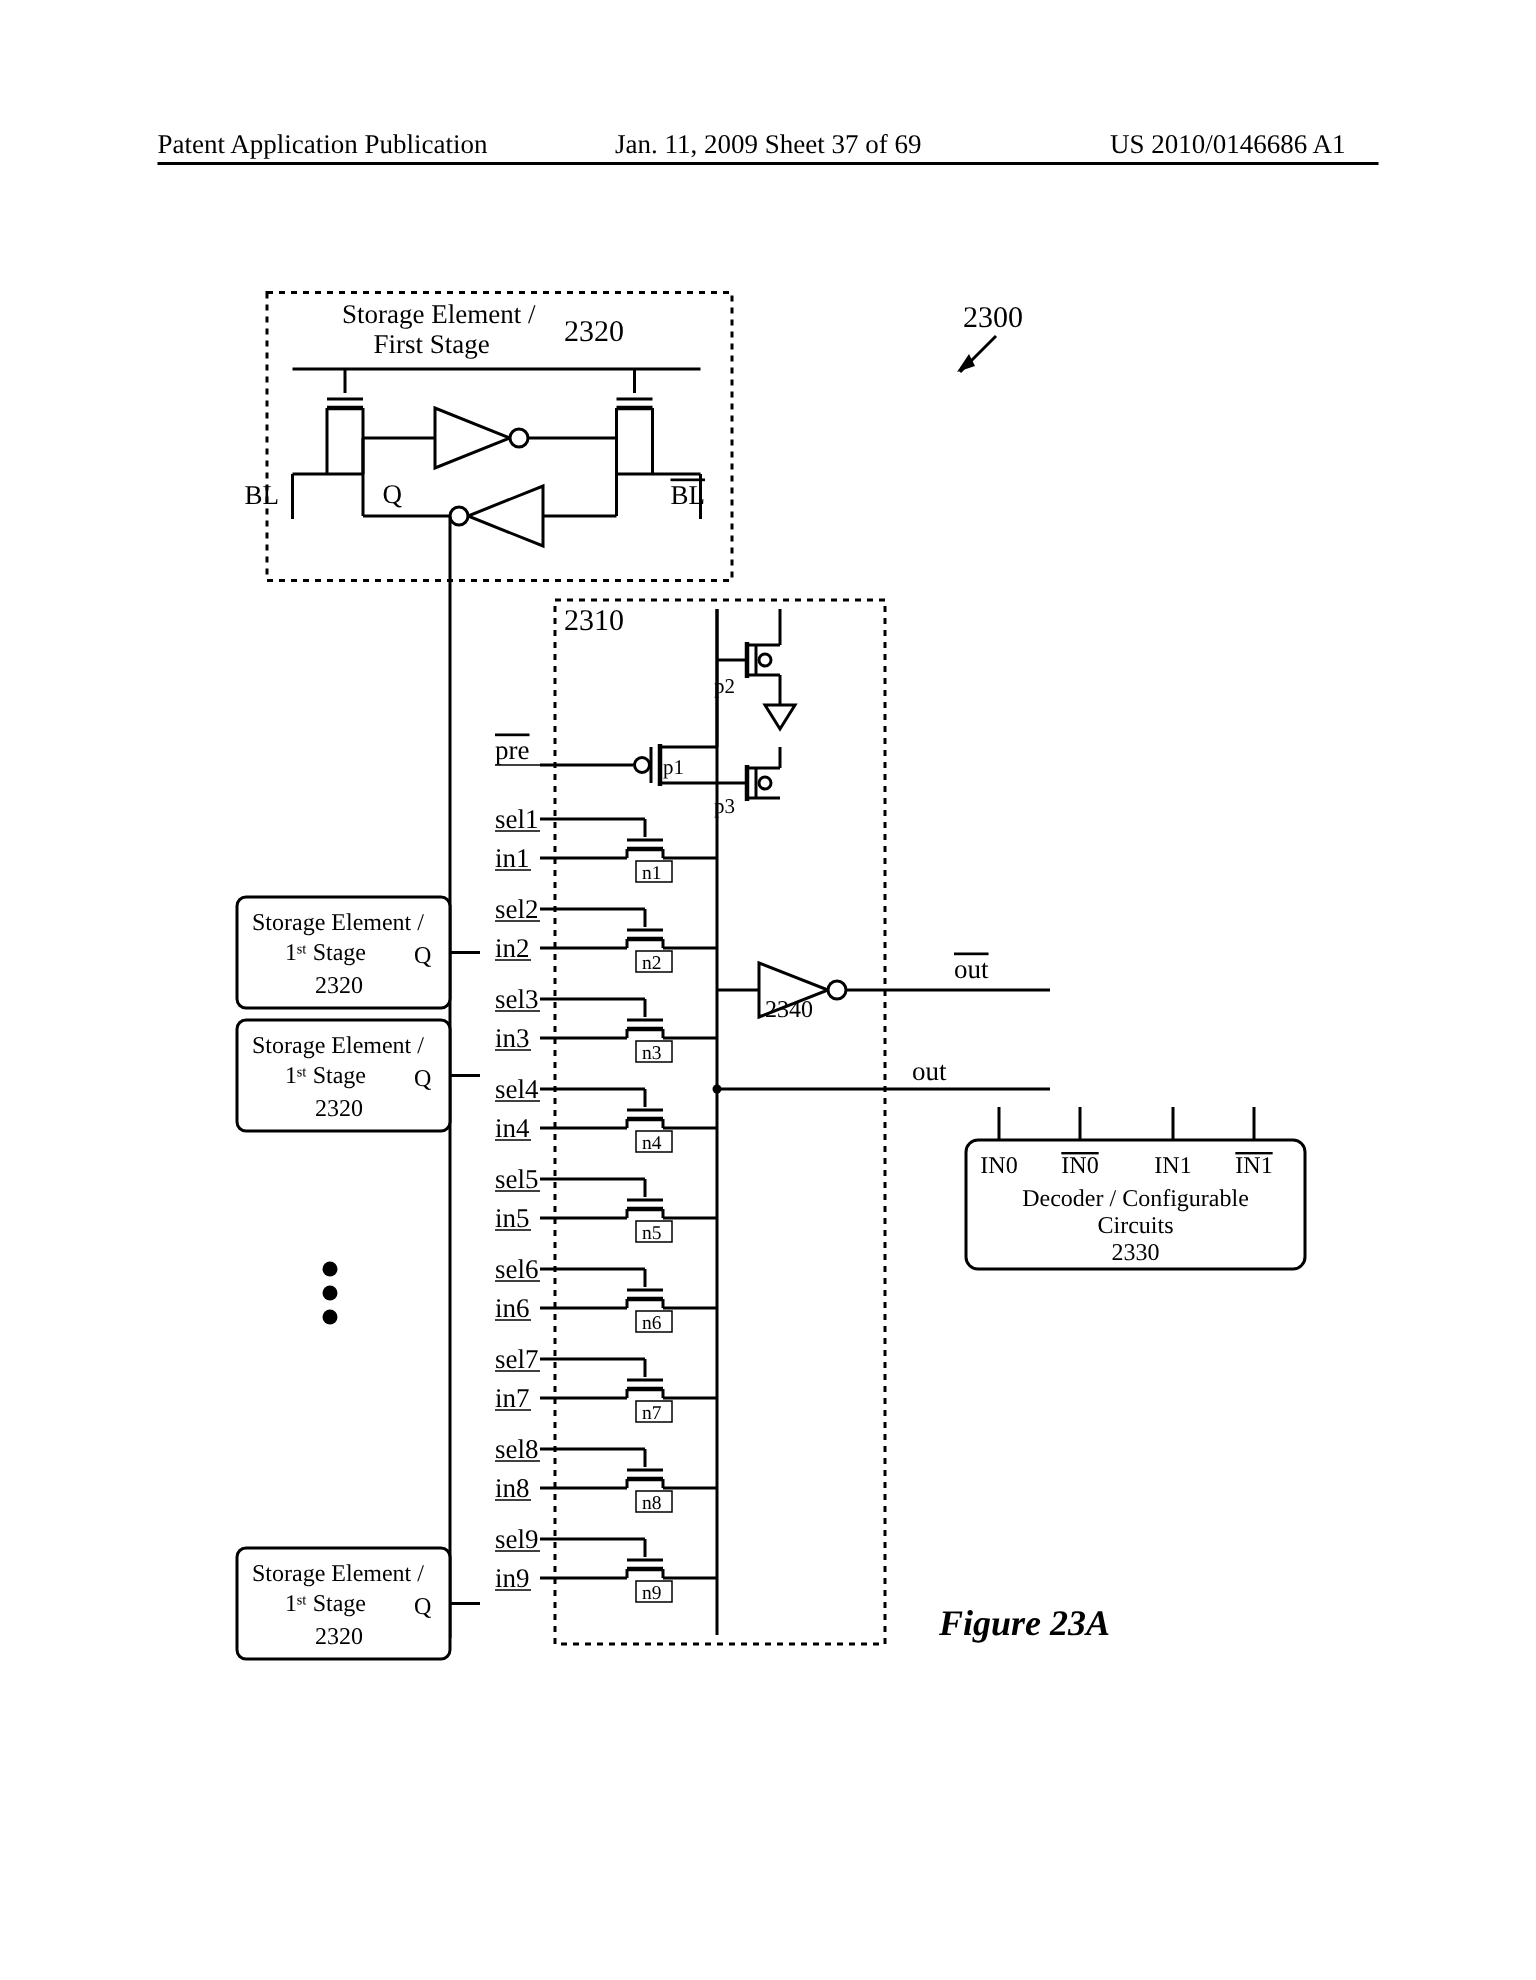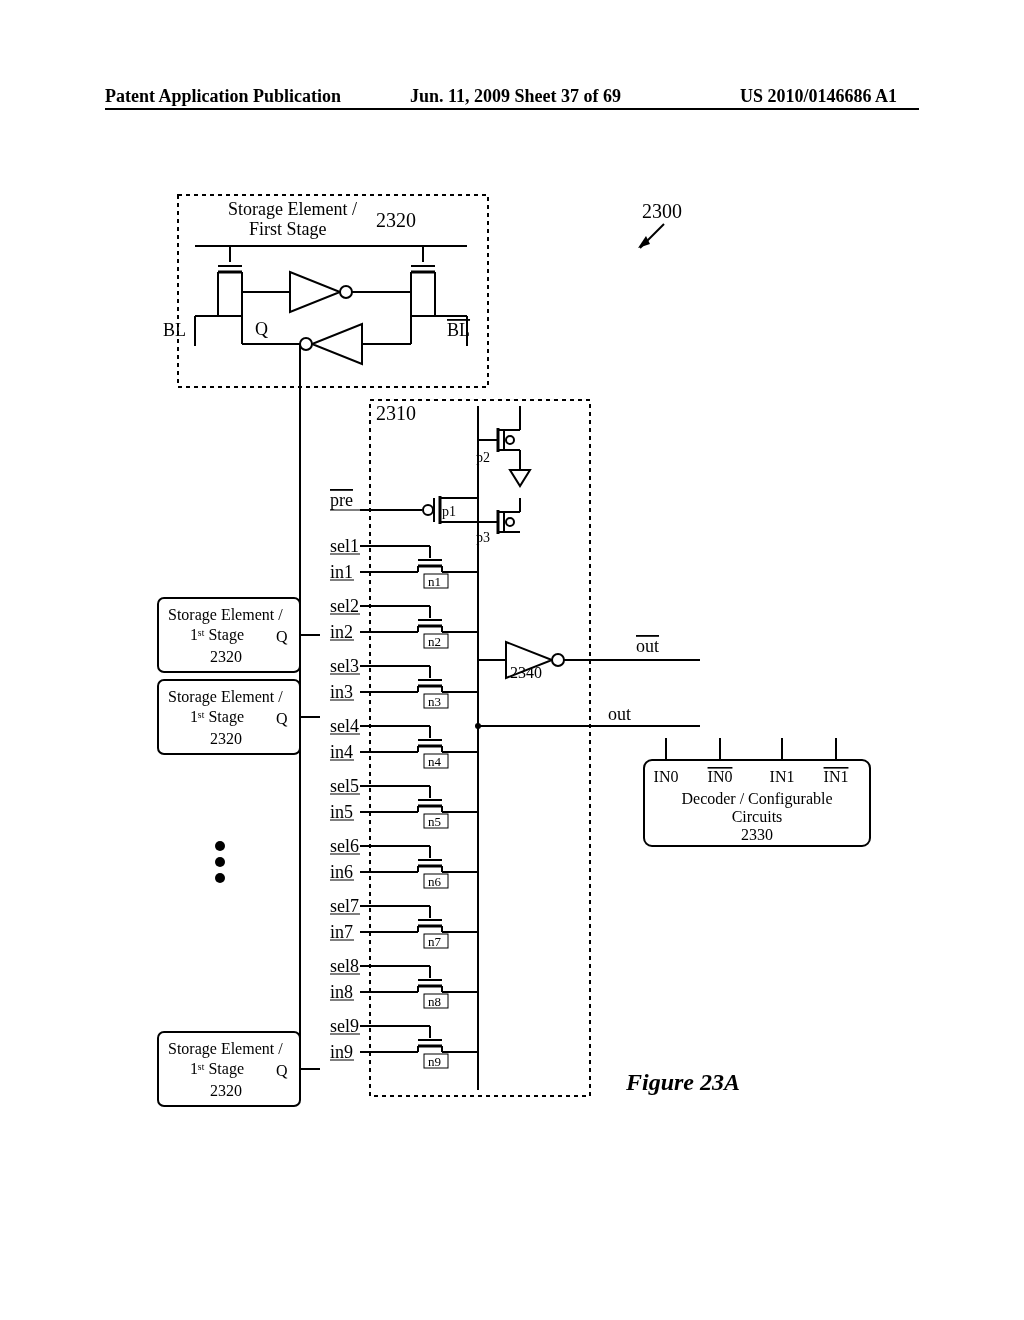--- a/index.html
+++ b/index.html
@@ -10,37 +10,37 @@
   .page {
     width: 1024px;
     height: 1320px;
     position: relative;
     background: #fff;
   }
   .hdr {
     position: absolute;
     top: 86px;
     font-size: 18px;
-    font-weight: bold;
+    font-weight: normal;
     color: #000;
   }
   .hdr-rule {
     position: absolute;
     top: 108px; left: 105px; width: 814px; height: 2px; background: #000;
   }
   svg { position: absolute; }
   text { font-family: "Times New Roman", serif; fill: #000; }
   .bold-it { font-weight: bold; font-style: italic; }
 </style>
 </head>
 <body>
 
 <div class="page">
   <div class="hdr" style="left:105px">Patent Application Publication</div>
-  <div class="hdr" style="left:410px">Jun. 11, 2009  Sheet 37 of 69</div>
+  <div class="hdr" style="left:410px">Jan. 11, 2009  Sheet 37 of 69</div>
   <div class="hdr" style="left:740px">US 2010/0146686 A1</div>
   <div class="hdr-rule"></div>
 
   <svg id="fig" width="1024" height="1320" viewBox="0 0 1024 1320">
 
     <text x="642" y="218" font-size="20">2300</text>
     <line x1="664" y1="224" x2="640" y2="248" stroke="#000" stroke-width="2"></line>
     <polygon points="638,248 650,244 646,236" fill="#000"></polygon>
 
     <rect x="178" y="195" width="310" height="192" fill="none" stroke="#000" stroke-width="2" stroke-dasharray="4 4"></rect>

